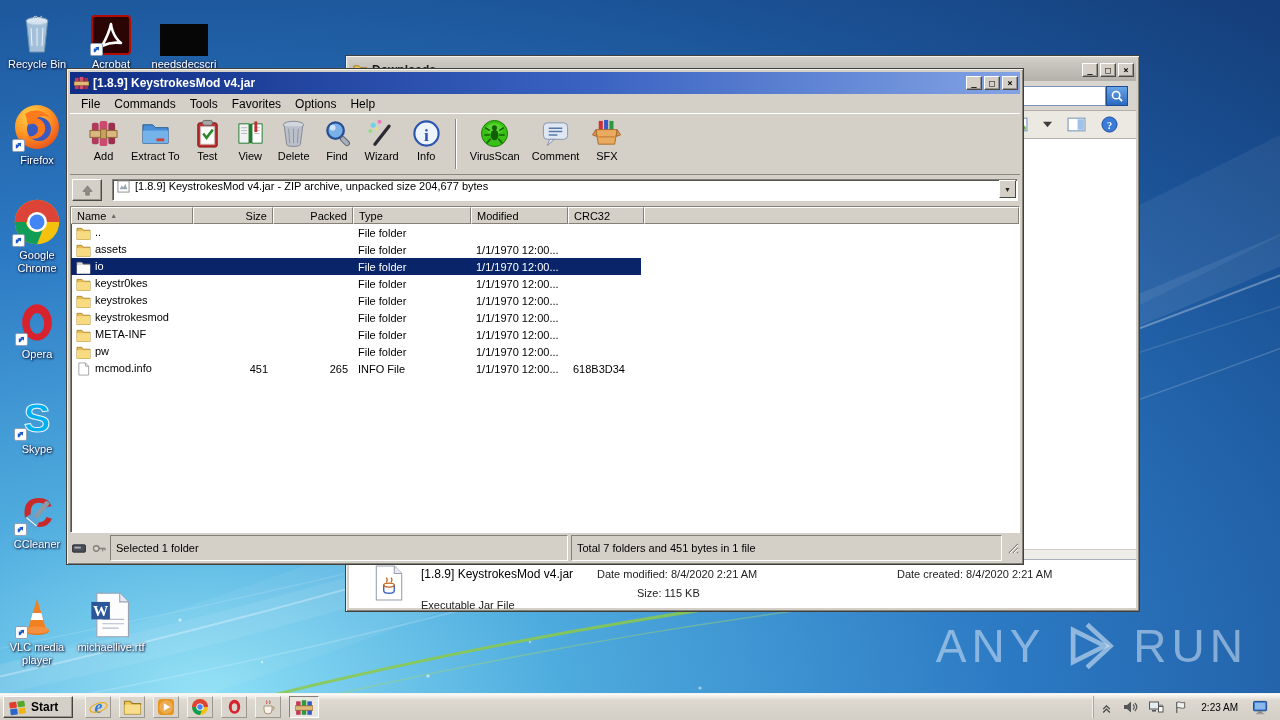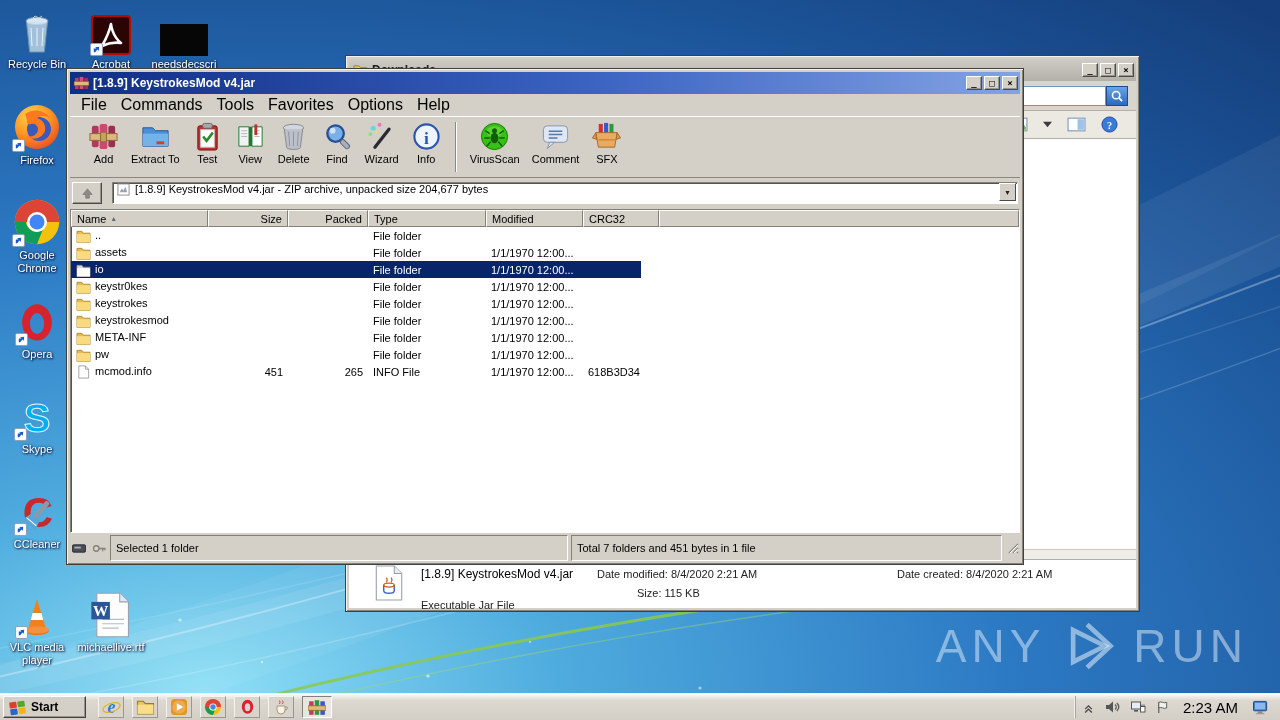--- a/index.html
+++ b/index.html
@@ -25,21 +25,21 @@
     box-shadow:inset 1px 1px 0 #f4f2ec,inset -1px -1px 0 #84807a;padding:3px;display:flex;flex-direction:column;}
   .titlebar{flex:0 0 22px;display:flex;align-items:center;gap:4px;padding:0 2px 0 4px;font-size:12px;font-weight:bold;}
   .cbtns{margin-left:auto;display:flex;gap:2px;}
   .cbtn{width:16px;height:14px;background:#d4d0c8;border:1px solid;border-color:#fff #4c4a45 #4c4a45 #fff;
     box-shadow:inset -1px -1px 0 #98948c;font:bold 9px "DejaVu Sans Mono",monospace;color:#000;
     display:flex;align-items:center;justify-content:center;line-height:1;}
 
   
   #winrar{left:66px;top:68px;width:958px;height:497px;z-index:10;}
   #winrar .titlebar{background:linear-gradient(90deg,#102e86,#3a63c2 55%,#83a3e4);color:#fff;}
-  .menubar{flex:0 0 19px;display:flex;align-items:center;padding:0 4px;font-size:16px;}
+  .menubar{flex:0 0 19px;display:flex;align-items:center;padding:0 4px;font-size:12px;}
   .menu-item{padding:2px 7px;}
   .r-toolbar{flex:0 0 62px;display:flex;align-items:flex-start;padding:2px 4px 0 12px;
     border-top:1px solid #fff;border-bottom:1px solid #8c887f;}
   .tbtn{display:flex;flex-direction:column;align-items:center;gap:1px;padding:2px 6px;font-size:11px;white-space:nowrap;}
   .tbtn .ticn svg{width:31px;height:31px;}
   .tsep{width:2px;height:50px;margin:3px 7px 0;border-left:1px solid #8c887f;border-right:1px solid #fff;}
   .addr-row{flex:0 0 30px;display:flex;align-items:center;gap:10px;padding:4px 2px;}
   .upbtn{width:30px;height:22px;flex:0 0 30px;background:#d4d0c8;border:1px solid;border-color:#fff #4c4a45 #4c4a45 #fff;
     box-shadow:inset -1px -1px 0 #98948c;display:flex;align-items:center;justify-content:center;}
   .combo{flex:1;height:22px;background:#fff;border:1px solid;border-color:#848078 #fff #fff #848078;
@@ -49,21 +49,21 @@
   .list{flex:1;margin-top:1px;background:#fff;border:1px solid;border-color:#848078 #fff #fff #848078;
     box-shadow:inset 1px 1px 0 #55534e;display:flex;flex-direction:column;overflow:hidden;}
   .lheader{display:flex;flex:0 0 17px;background:#d4d0c8;font-size:11px;}
   .hcell{display:flex;align-items:center;gap:4px;padding:0 5px;border-top:1px solid #fff;border-left:1px solid #fff;
     border-right:1px solid #848078;border-bottom:1px solid #848078;overflow:hidden;}
   .hcell.num{justify-content:flex-end;}
   .hcell .sort{font-size:7px;color:#6a6a6a;}
   .rows{flex:1;font-size:11px;}
   .lrow{display:flex;height:17px;align-items:center;}
   .cell{padding:0 5px;white-space:nowrap;overflow:hidden;flex:0 0 auto;}
-  .c-name{width:137px;display:flex;gap:4px;}
+  .c-name{width:122px;display:flex;gap:4px;}
   .c-name .ficn svg{width:15px;height:14px;}
   .c-size{width:80px;text-align:right;}
   .c-packed{width:80px;text-align:right;}
   .c-type{width:118px;}
   .c-mod{width:97px;}
   .c-crc{width:76px;}
   .lrow.sel{color:#fff;background:linear-gradient(90deg,#0a246a 0,#0a246a 570px,transparent 570px);}
   .lrow.sel .ficn svg{filter:grayscale(1) brightness(1.15);}
   .status{flex:0 0 20px;margin-top:2px;display:flex;align-items:center;gap:3px;font-size:11px;}
   .sico{width:17px;height:14px;display:flex;align-items:center;justify-content:center;}
@@ -96,30 +96,30 @@
   .xd-title{position:absolute;left:72px;top:7px;font-size:12px;color:#000;}
   .xd-mod{position:absolute;left:248px;top:8px;}
   .xd-created{position:absolute;left:548px;top:8px;}
   .xd-type{position:absolute;left:72px;top:39px;}
   .xd-size{position:absolute;left:288px;top:27px;}
 
   
   #taskbar{position:absolute;left:0;right:0;bottom:0;height:27px;z-index:50;
     background:linear-gradient(#fcfbf8,#ddd9d1 25%,#d3cfc6);border-top:1px solid #f4f2ec;
     display:flex;align-items:center;padding:0 3px;}
-  .startbtn{height:22px;display:flex;align-items:center;gap:4px;padding:0 27px 0 4px;background:#d4d0c8;
+  .startbtn{height:22px;display:flex;align-items:center;gap:4px;padding:0 14px 0 4px;background:#d4d0c8;
     border:1px solid;border-color:#fff #44423e #44423e #fff;box-shadow:inset -1px -1px 0 #98948c;
     font-weight:bold;font-size:12px;color:#000;}
   .ql{display:flex;align-items:center;gap:8px;margin-left:12px;}
   .qlbtn{width:26px;height:22px;display:flex;align-items:center;justify-content:center;background:#d9d5cd;
     border:1px solid;border-color:#f6f4ef #9b978f #9b978f #f6f4ef;}
   .qlbtn.pressed{border-color:#84807a #fff #fff #84807a;background:#e9e6df;width:30px;}
   .tray{margin-left:auto;display:flex;align-items:center;gap:10px;height:22px;padding:0 7px;
     border-left:1px solid #aaa69e;box-shadow:-1px 0 0 #f2f0ea;}
-  .time{font-size:15px;color:#000;padding:0 4px;}
+  .time{font-size:10px;color:#000;padding:0 4px;}
 </style>
 </head>
 <body>
 
 <svg id="wallpaper" width="1280" height="720" viewBox="0 0 1280 720" preserveAspectRatio="none">
   <defs>
     <radialGradient id="sky" cx="16%" cy="96%" r="125%">
       <stop offset="0" stop-color="#8ee0f6"></stop>
         <stop offset="0.22" stop-color="#4facde"></stop>
       <stop offset="0.5" stop-color="#2c7ac4"></stop>

